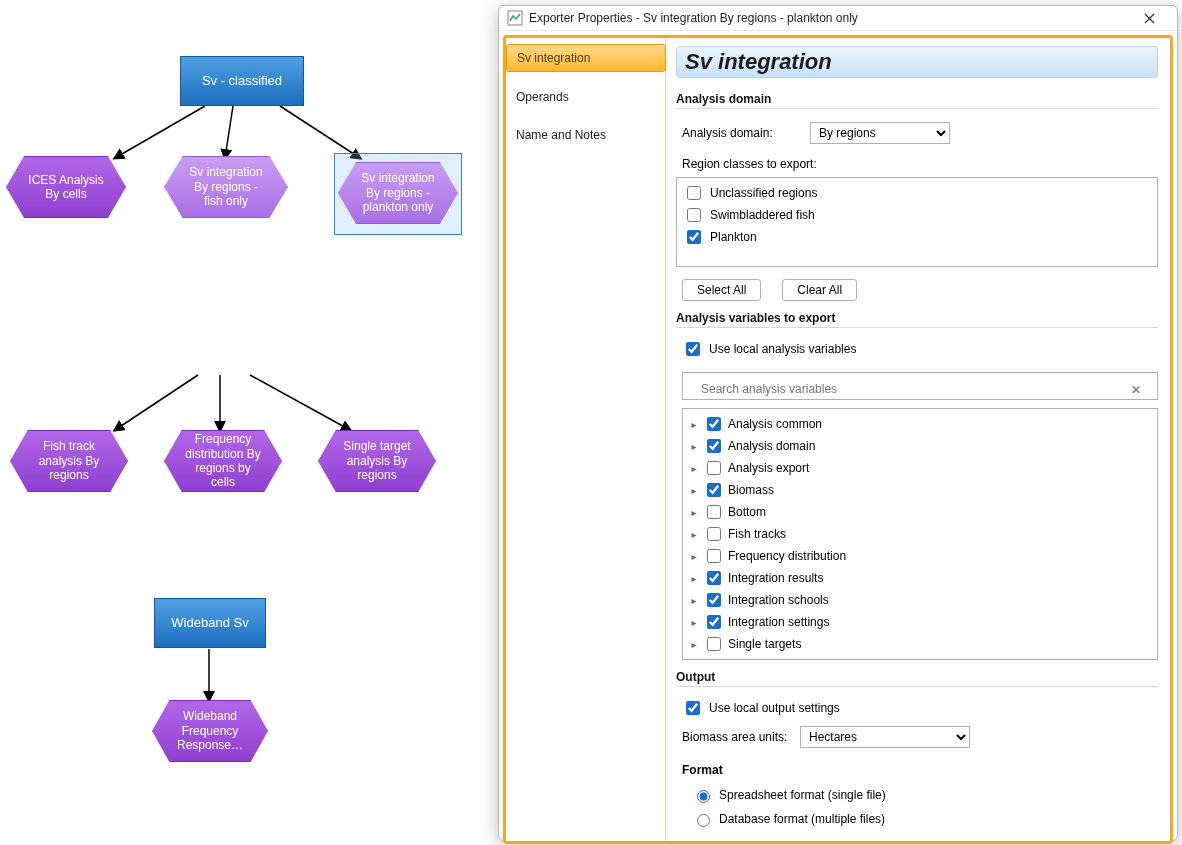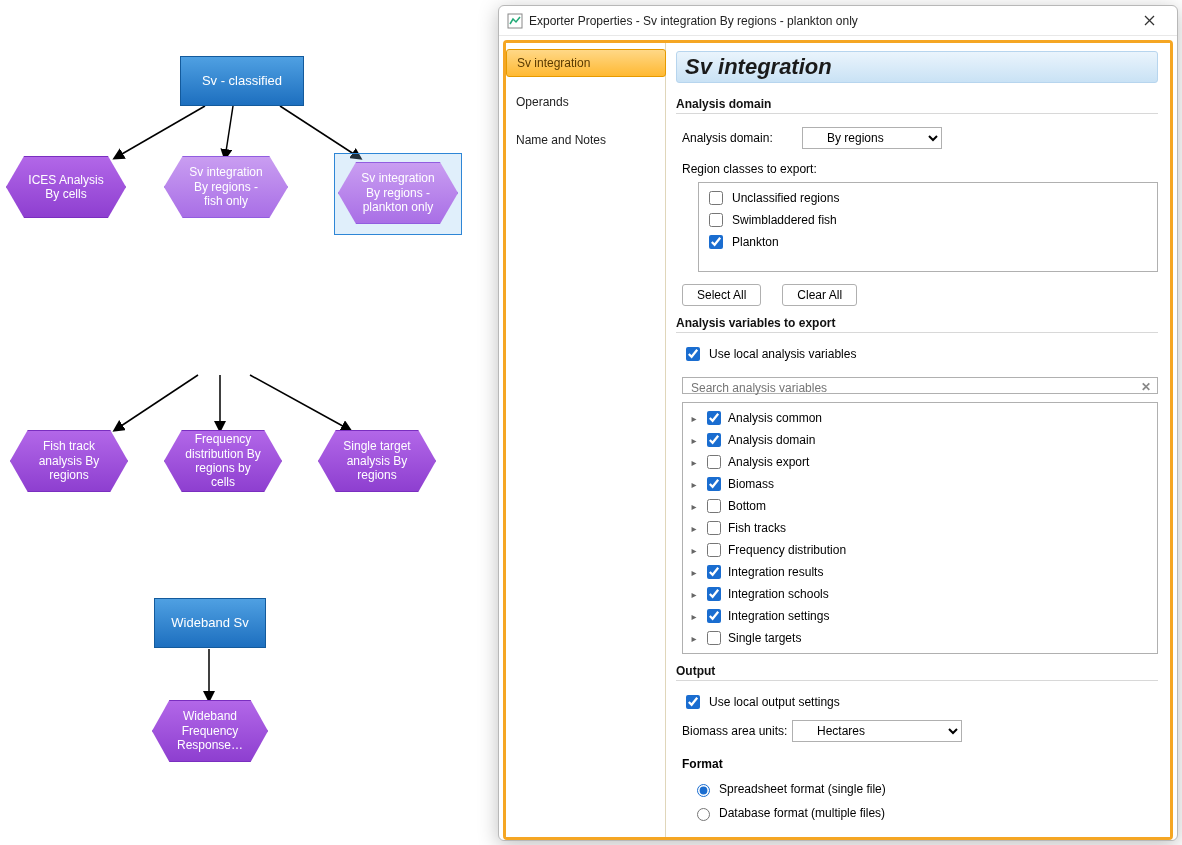--- a/index.html
+++ b/index.html
@@ -155,27 +155,27 @@
   }
   .section-title {
     font-weight: 700;
     font-size: 12px;
     color: #111;
     border-bottom: 1px solid #d8d8d8;
     padding-bottom: 2px;
     margin-top: 6px;
     margin-bottom: 6px;
   }
-  .row { display:flex; align-items:center; gap:0; margin: 3px 0; }
+  .row { display:flex; align-items:center; gap:8px; margin: 3px 0; }
   .row .lbl { min-width: 120px; }
   select.native {
     border: 1px solid #b0b0b0;
     height: 22px;
     font-size: 12px;
-    padding: 0 20px;
+    padding: 0 4px;
     background:#fff;
   }
   .region-box {
     border: 1px solid #b0b0b0;
     height: 90px;
     padding: 4px 6px;
     overflow:auto;
     background:#fff;
   }
   .check-line { display:flex; align-items:center; gap:6px; font-size:12px; padding: 1px 0;}
@@ -187,23 +187,23 @@
     background: #fff;
     padding: 3px 14px;
     font-size: 12px;
     border-radius: 3px;
     cursor:pointer;
   }
 
   .search-wrap {
     border: 1px solid #b0b0b0;
     display:flex;
-    align-items:flex-start;
-    padding: 2px 6px;
-    height: 17px;
+    align-items:flex-end;
+    padding: 2px 16px;
+    height: 28px;
     background:#fff;
   }
   .search-wrap input {
     flex:1; border:none; outline:none; font-size:12px;
     background:transparent; color:#777;
   }
   .search-wrap .clear-x { color:#888; font-weight:bold; cursor:pointer; }
 
   .tree-box {
     border: 1px solid #b0b0b0;
@@ -310,21 +310,21 @@
       </div>
 
       <div class="section-title">Analysis domain</div>
       <div class="row" style="margin-left:6px;">
         <span class="lbl">Analysis domain:</span>
         <select class="native" style="width:140px;">
           <option>By regions</option>
         </select>
       </div>
       <div style="margin:6px 0 2px 6px;">Region classes to export:</div>
-      <div class="region-box" style="margin-left:22px;">
+      <div class="region-box" style="margin-left:0;">
         <label class="check-line">
           <input type="checkbox" style="">
           <span>Unclassified regions</span>
         </label>
         <label class="check-line">
           <input type="checkbox" style="">
           <span>Swimbladdered fish</span>
         </label>
         <label class="check-line">
           <input type="checkbox" checked="" style="">

